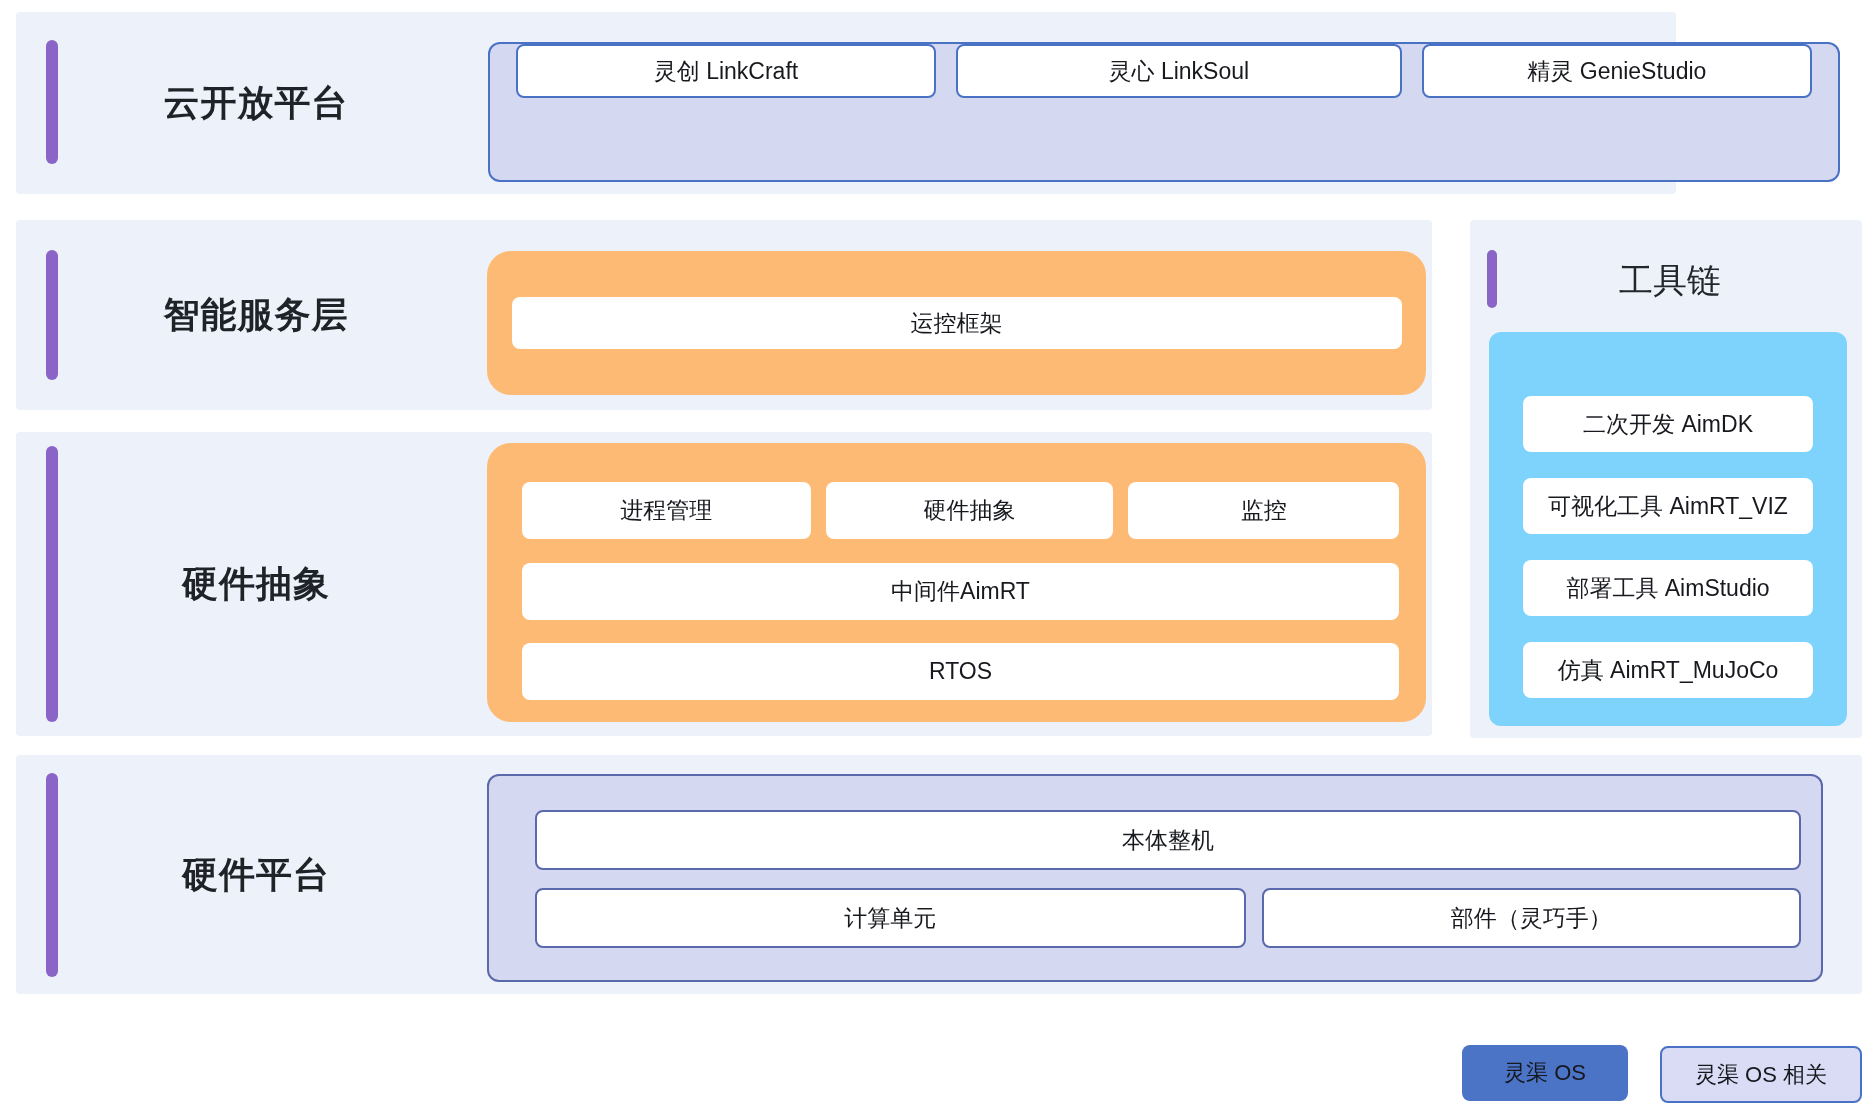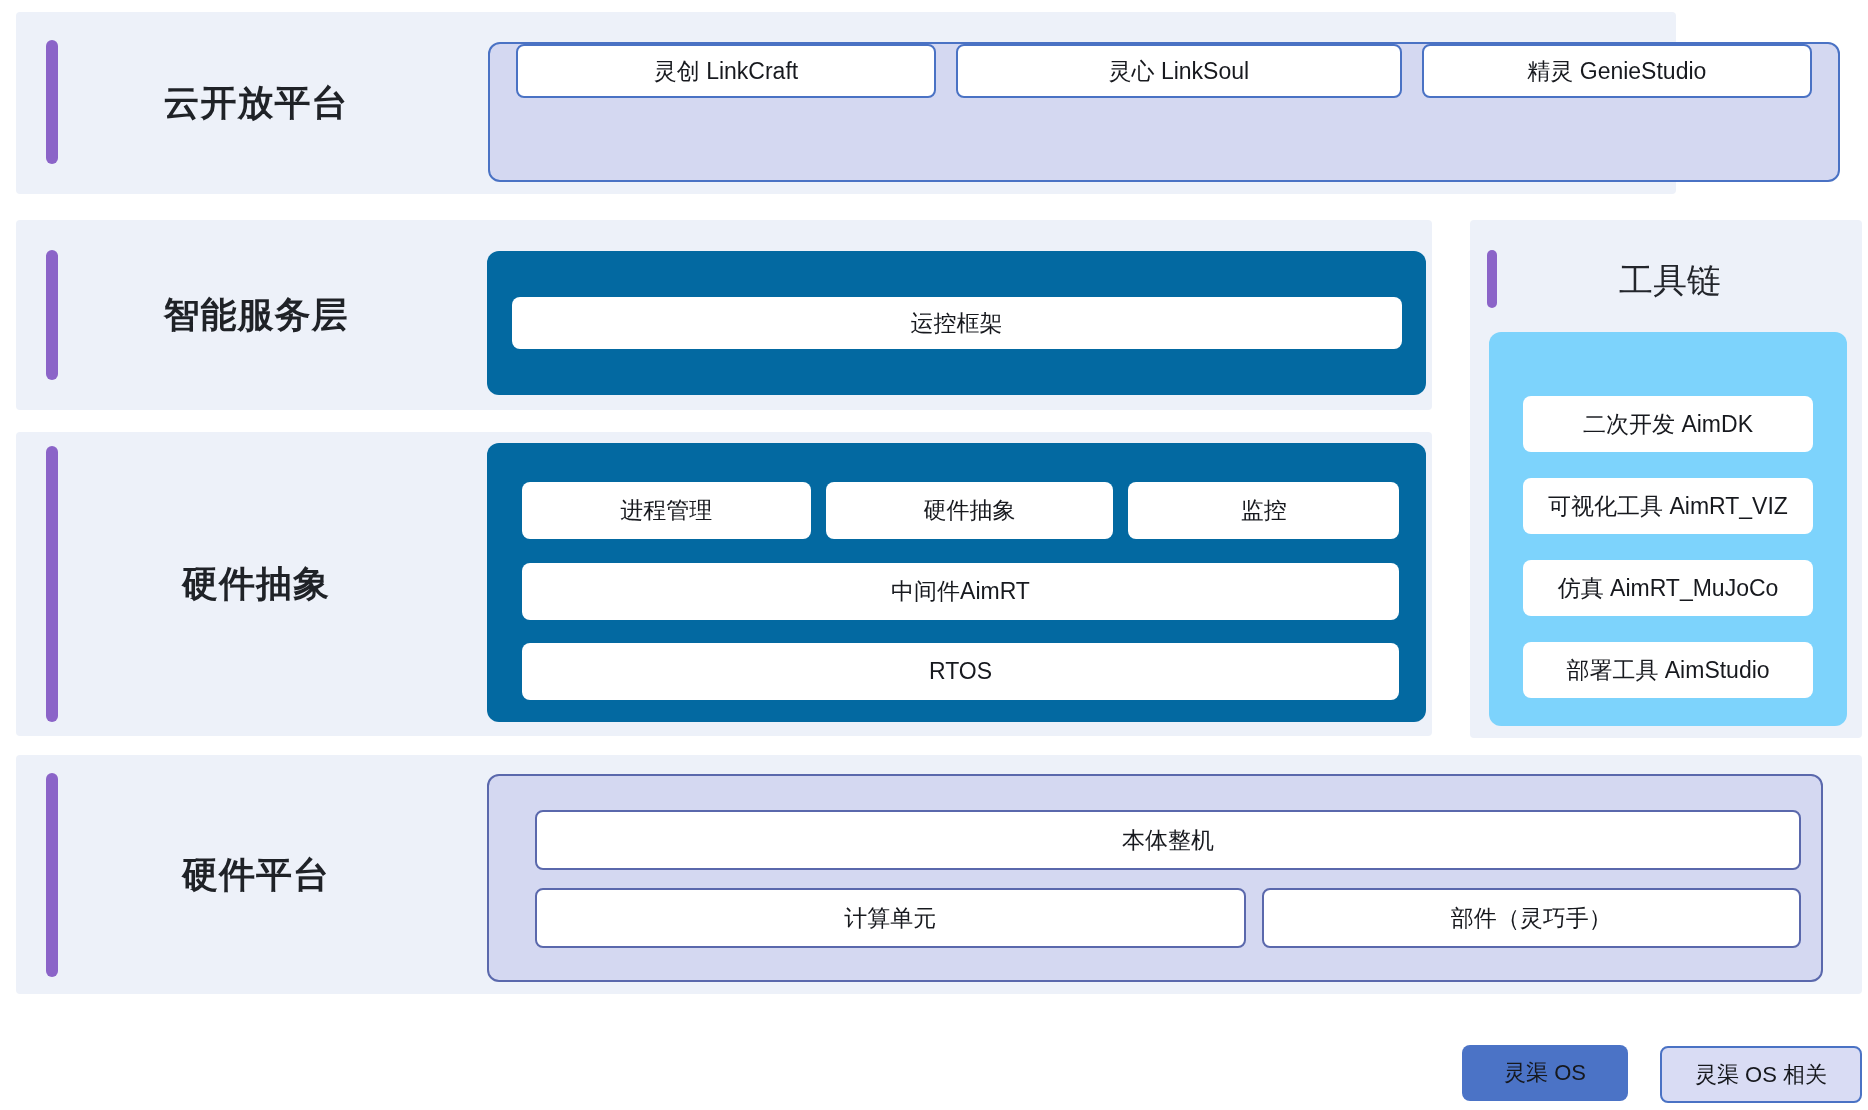--- a/index.html
+++ b/index.html
@@ -12,21 +12,21 @@
   .layer-title{
     position:absolute;left:40px;width:400px;text-align:center;
     top:50%;transform:translateY(-50%);
     font-size:36px;font-weight:700;color:#1f2227;letter-spacing:1px;white-space:nowrap;
   }
   .purple-container{
     position:absolute;background:#d4d8f1;border:2px solid #4a72c4;border-radius:12px;
     box-sizing:border-box;
   }
   .blue-container{
-    position:absolute;background:#0369a1;border-radius:12px;box-sizing:border-box;text-align:center;
+    position:absolute;background:#fdba74;border-radius:24px;box-sizing:border-box;text-align:center;
   }
   .white-box{
     background:#ffffff;border-radius:8px;display:flex;align-items:center;justify-content:center;
     font-size:23px;color:#17191e;box-sizing:border-box;white-space:nowrap;
   }
   .bordered-blue{border:2px solid #4a72c4;}
   .bordered-indigo{border:2px solid #5a68ac;}
   .row-flex{position:absolute;display:flex;}
   
   .tool-title{
@@ -69,22 +69,22 @@
       <div class="white-box" style="width:890px;height:52px;">运控框架</div>
     </div>
   </div>
 
   <div class="panel" style="left:1470px;top:220px;width:392px;height:518px;">
     <div class="accent" style="left:17px;top:30px;width:10px;height:58px;border-radius:5px;"></div>
     <div class="tool-title">工具链</div>
     <div class="tool-stack">
       <div class="white-box">二次开发 AimDK</div>
       <div class="white-box">可视化工具 AimRT_VIZ</div>
+      <div class="white-box">部署工具 AimStudio</div>
       <div class="white-box">仿真 AimRT_MuJoCo</div>
-      <div class="white-box">部署工具 AimStudio</div>
     </div>
   </div>
 
   <div class="panel" style="left:16px;top:432px;width:1416px;height:304px;">
     <div class="accent" style="left:30px;top:14px;height:276px;"></div>
     <div class="layer-title">硬件抽象</div>
     <div class="blue-container" style="left:471px;top:11px;width:939px;height:279px;">
       <div class="row-flex" style="left:35px;right:27px;top:39px;height:57px;gap:15px;">
         <div class="white-box" style="flex:289;">进程管理</div>
         <div class="white-box" style="flex:288;">硬件抽象</div>

